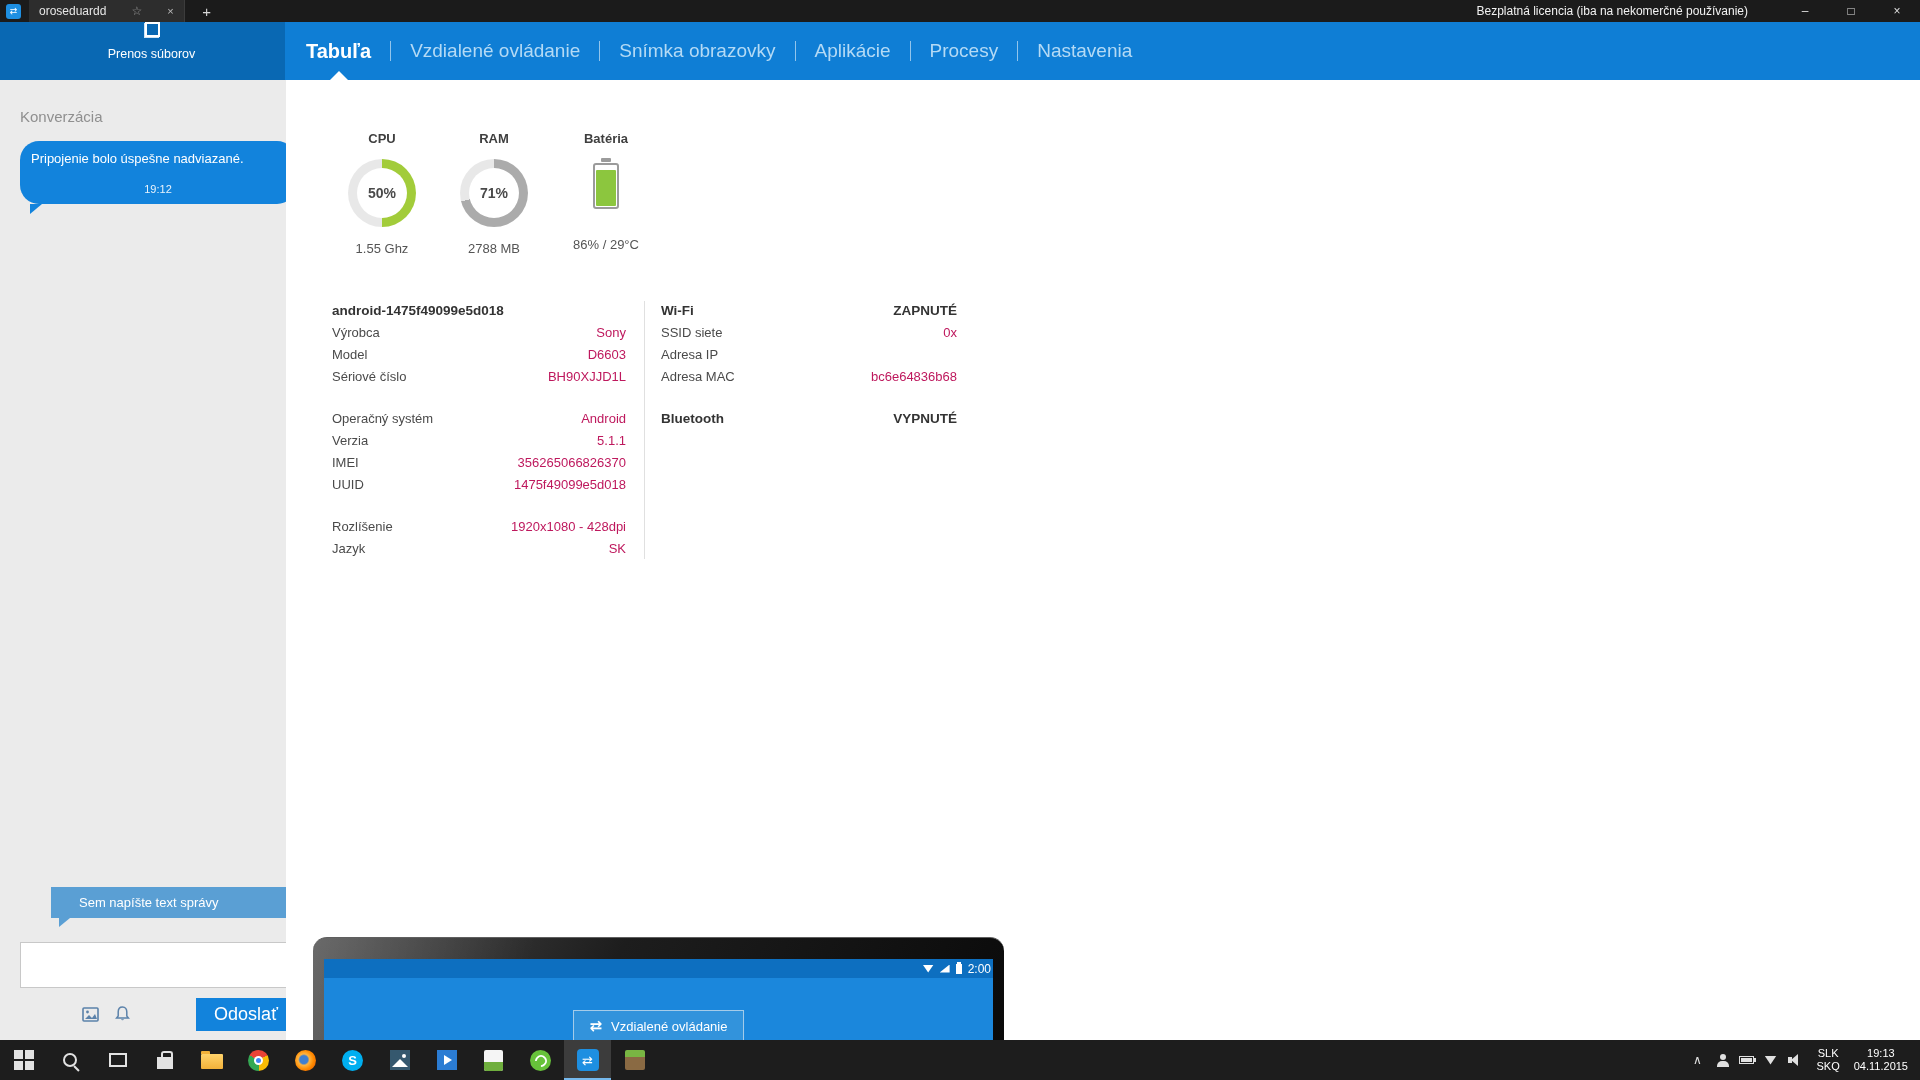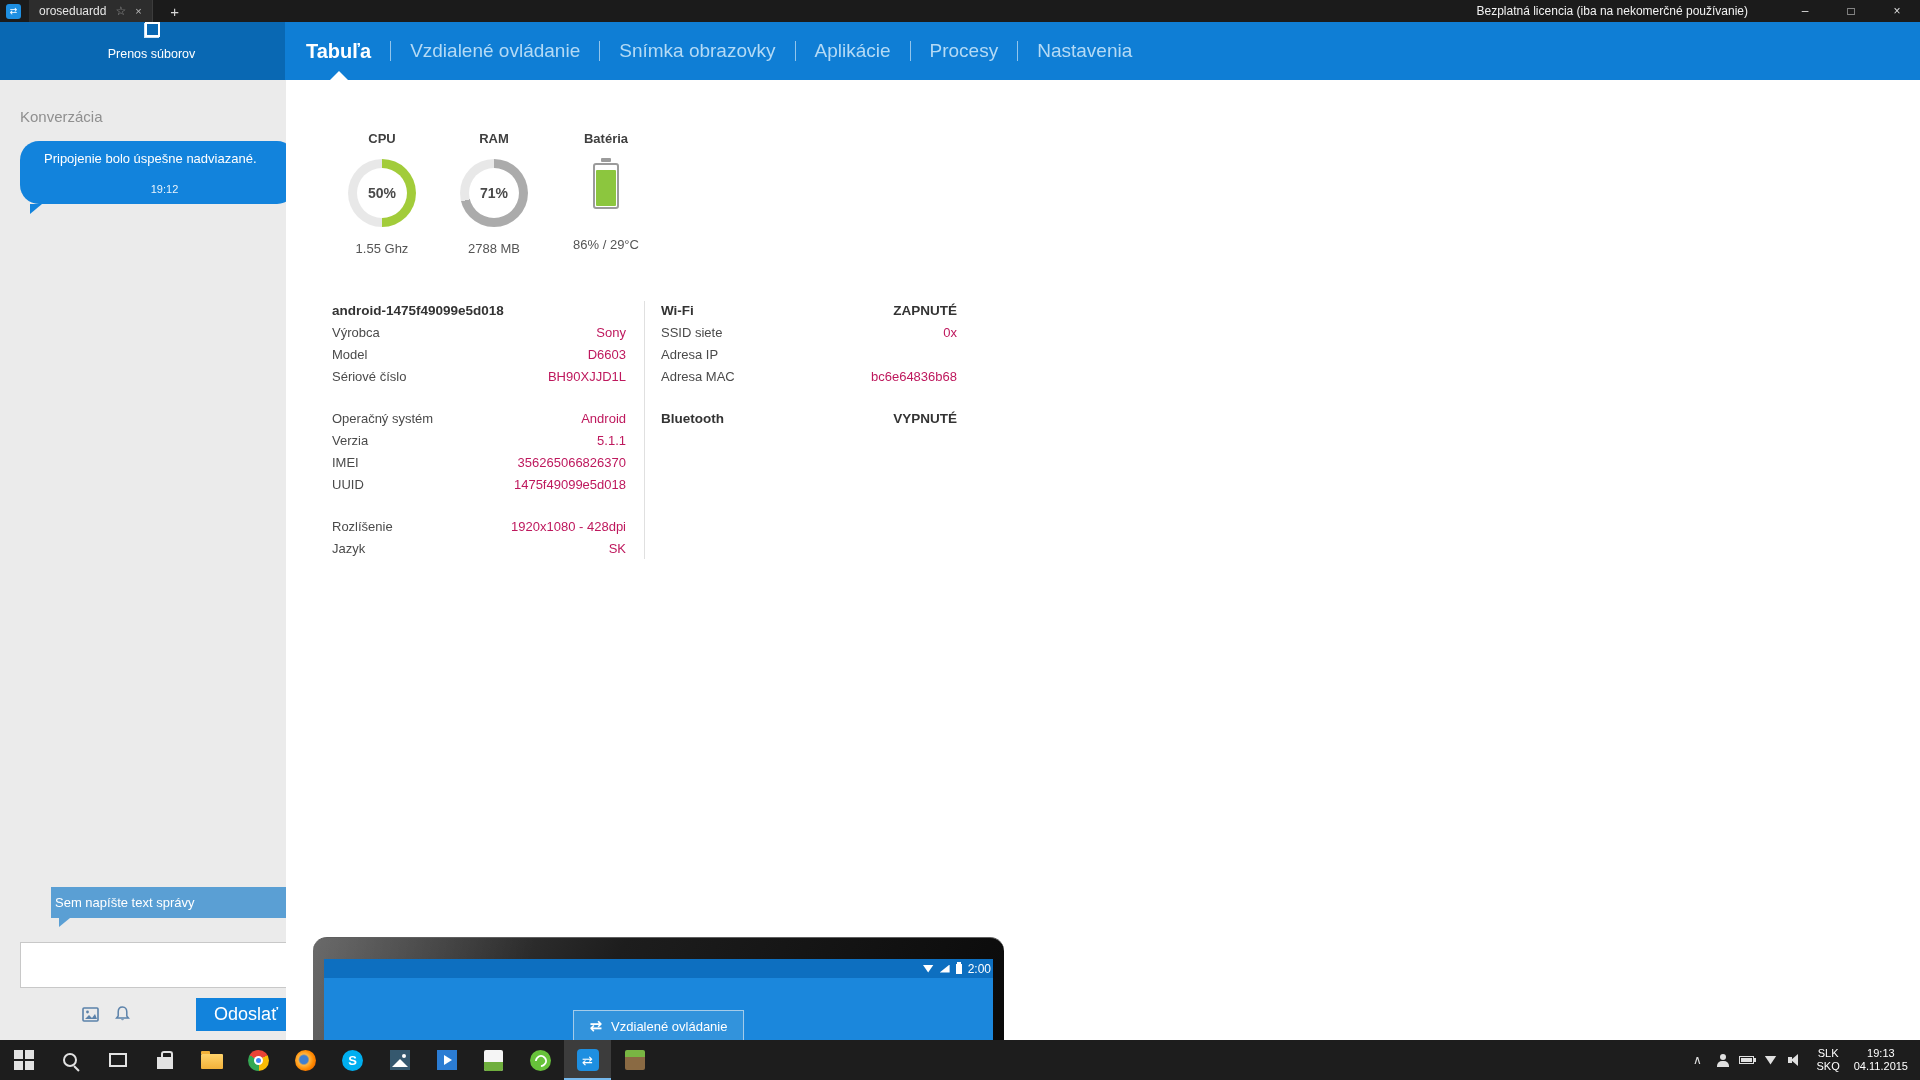--- a/index.html
+++ b/index.html
@@ -3,21 +3,21 @@
 <meta charset="utf-8">
 <style>
   * { margin:0; padding:0; box-sizing:border-box; }
   html,body { width:1920px; height:1080px; overflow:hidden; }
   body { font-family:"Liberation Sans","DejaVu Sans",sans-serif; background:#fff; position:relative; }
 
   
   .titlebar { position:absolute; top:0; left:0; right:0; height:22px; background:#1b1b1b; display:flex; align-items:center; color:#e6e6e6; z-index:10; }
   .app-icon { width:15px; height:15px; border-radius:3px; background:#1e8fe1; color:#fff; font-size:9px; line-height:15px; text-align:center; margin:0 8px 0 6px; }
   .app-icon::after { content:"⇄"; }
-  .tb-tab { height:100%; display:flex; align-items:center; gap:9px; background:#2d2d2d; padding:0 10px; font-size:12px; border-right:1px solid #3c3c3c; }
+  .tb-tab { height:100%; display:flex; align-items:center; gap:25px; background:#2d2d2d; padding:0 10px; font-size:12px; border-right:1px solid #3c3c3c; }
   .tb-tab .star { color:#9a9a9a; font-size:12px; }
   .tb-tab .tclose { color:#bdbdbd; font-size:11px; }
   .newtab { color:#d8d8d8; font-size:15px; margin-left:12px; width:20px; text-align:center; }
   .license { margin-left:auto; font-size:12px; color:#f2f2f2; margin-right:34px; }
   .winbtns { display:flex; height:100%; }
   .winbtn { width:46px; height:100%; display:flex; align-items:center; justify-content:center; font-size:12px; color:#dedede; }
 
   
   .header { position:absolute; top:22px; left:0; right:0; height:58px; display:flex; background:#0f7ed5; z-index:9; }
   .header-left { width:285px; background:#0968b3; display:flex; align-items:center; gap:9px; padding-left:18px; color:#fff; font-size:12.5px;flex-direction:column; }
@@ -27,25 +27,25 @@
   .tabs { flex:1; display:flex; align-items:center; position:relative; padding-left:2px; }
   .tab-item { position:relative; height:100%; display:flex; align-items:center; padding:0 19px; color:#b4daf5; font-size:19px; cursor:pointer; }
   .tab-item.active { color:#fff; font-weight:bold; font-size:20px; }
   .tab-item.active::after { content:""; position:absolute; bottom:0; left:50%; margin-left:-9px; width:0; height:0;
     border-left:9px solid transparent; border-right:9px solid transparent; border-bottom:9px solid #fff; }
   .tab-sep { width:1px; height:20px; background:rgba(255,255,255,.55); }
 
   
   .sidebar { position:absolute; top:80px; left:0; width:317px; bottom:40px; background:#ebebeb; border-right:1px solid #d946ef; }
   .conv-title { color:#8f8f8f; font-size:15px; margin:28px 0 0 20px; }
-  .msg { position:relative; margin:16px 20px 0 20px; background:#1283dc; color:#fff; font-size:13px; line-height:17px; padding:9px 11px 6px 24px;border-radius:19px; }
+  .msg { position:relative; margin:16px 20px 0 20px; background:#1283dc; color:#fff; font-size:13px; line-height:17px; padding:9px 11px 6px 11px;border-radius:19px; }
   .msg::after { content:""; position:absolute; left:10px; bottom:-10px; width:0; height:0; border-top:10px solid #1283dc; border-right:12px solid transparent; }
   .msg-time { display:block; text-align:center; font-size:11px; color:rgba(255,255,255,.9); margin-top:14px; }
   .chatbox { position:absolute; left:0; right:0; bottom:0; padding:0 20px 12px 20px; }
-  .hint { position:relative; margin-left:31px; background:#5a9fd4; color:#fff; font-size:13px; padding:8px 4px; margin-bottom:24px; }
+  .hint { position:relative; margin-left:31px; background:#5a9fd4; color:#fff; font-size:13px; padding:8px 28px; margin-bottom:24px; }
   .hint::after { content:""; position:absolute; left:8px; bottom:-9px; width:0; height:0; border-top:9px solid #5a9fd4; border-right:11px solid transparent; }
   .chat-input { width:100%; height:46px; background:#fff; border:1px solid #c8c8c8; resize:none; outline:none; font:13px "Liberation Sans","DejaVu Sans",sans-serif; padding:6px 8px; color:#444; }
   .chat-actions { display:flex; align-items:center; margin-top:8px; height:28px; }
   .chat-ic { margin-left:0; display:flex; align-items:center; }
   .chat-ic + .chat-ic { margin-left:16px; }
   .chat-ic:first-child { margin-left:62px; }
   .send-btn { margin-left:auto; width:100px; background:#1283dc; border:none; color:#fff; font-size:18px; padding:6px 0; text-align:center; cursor:pointer; }
 
   
   .content { position:absolute; left:286px; top:80px; right:0; bottom:40px; background:#fff; overflow:hidden; }

